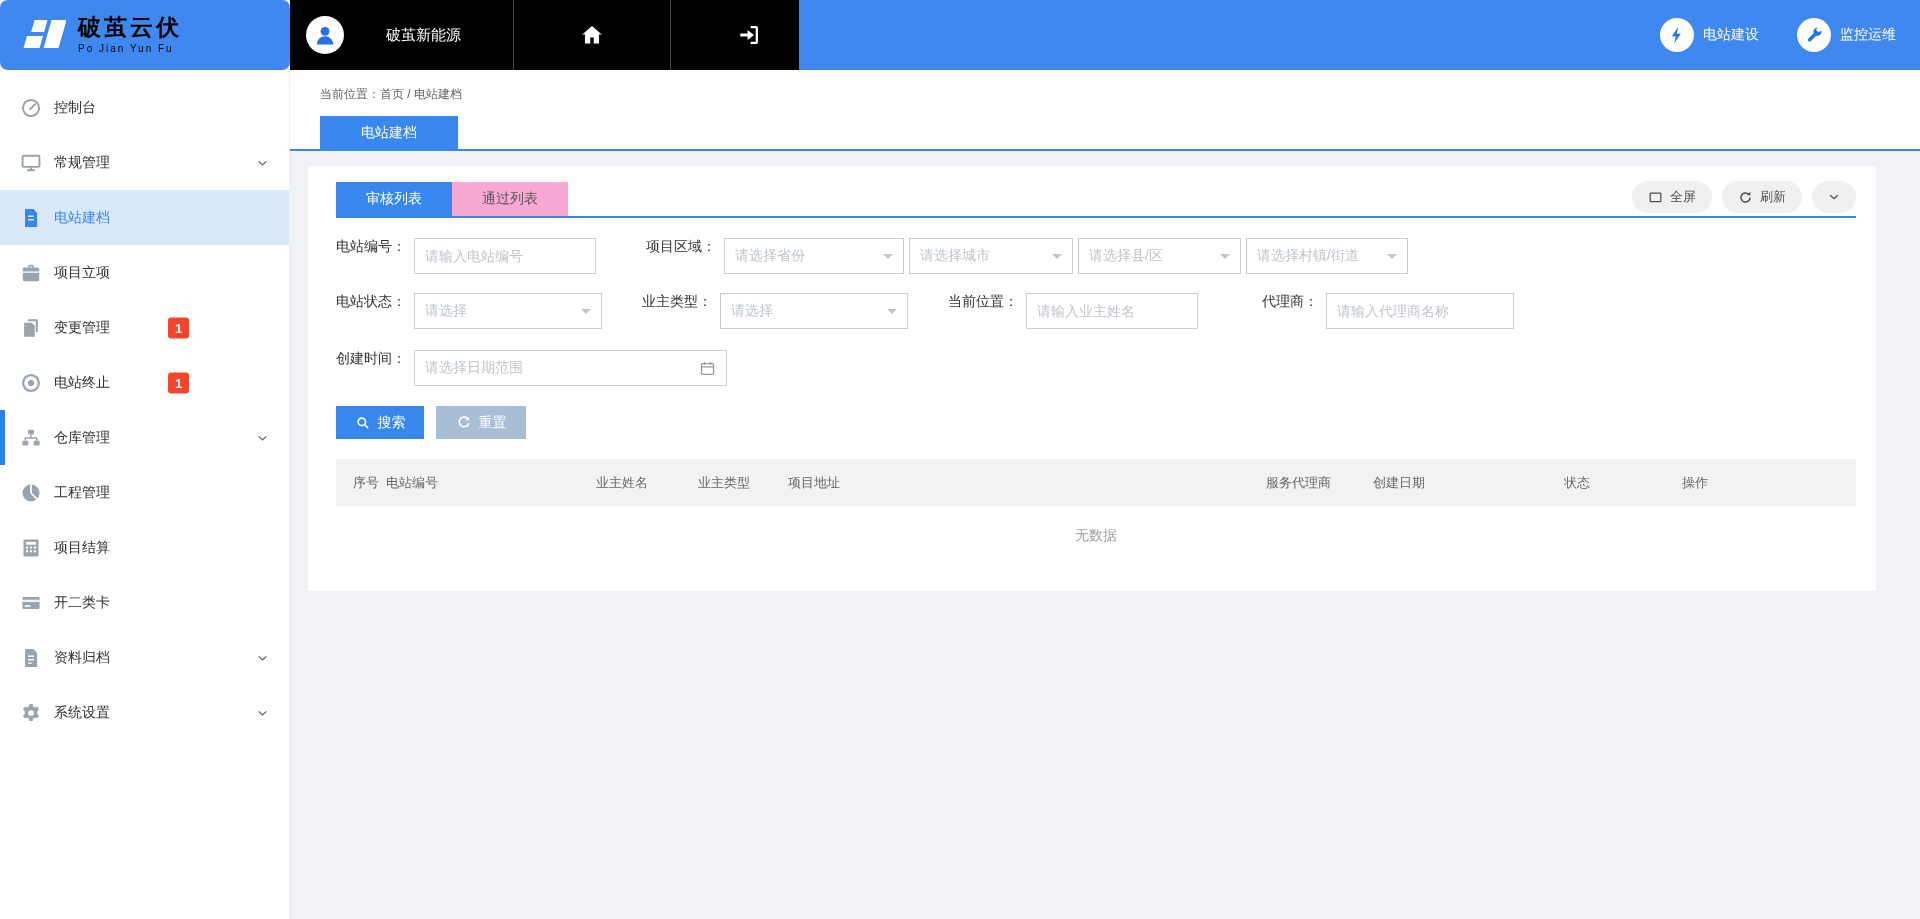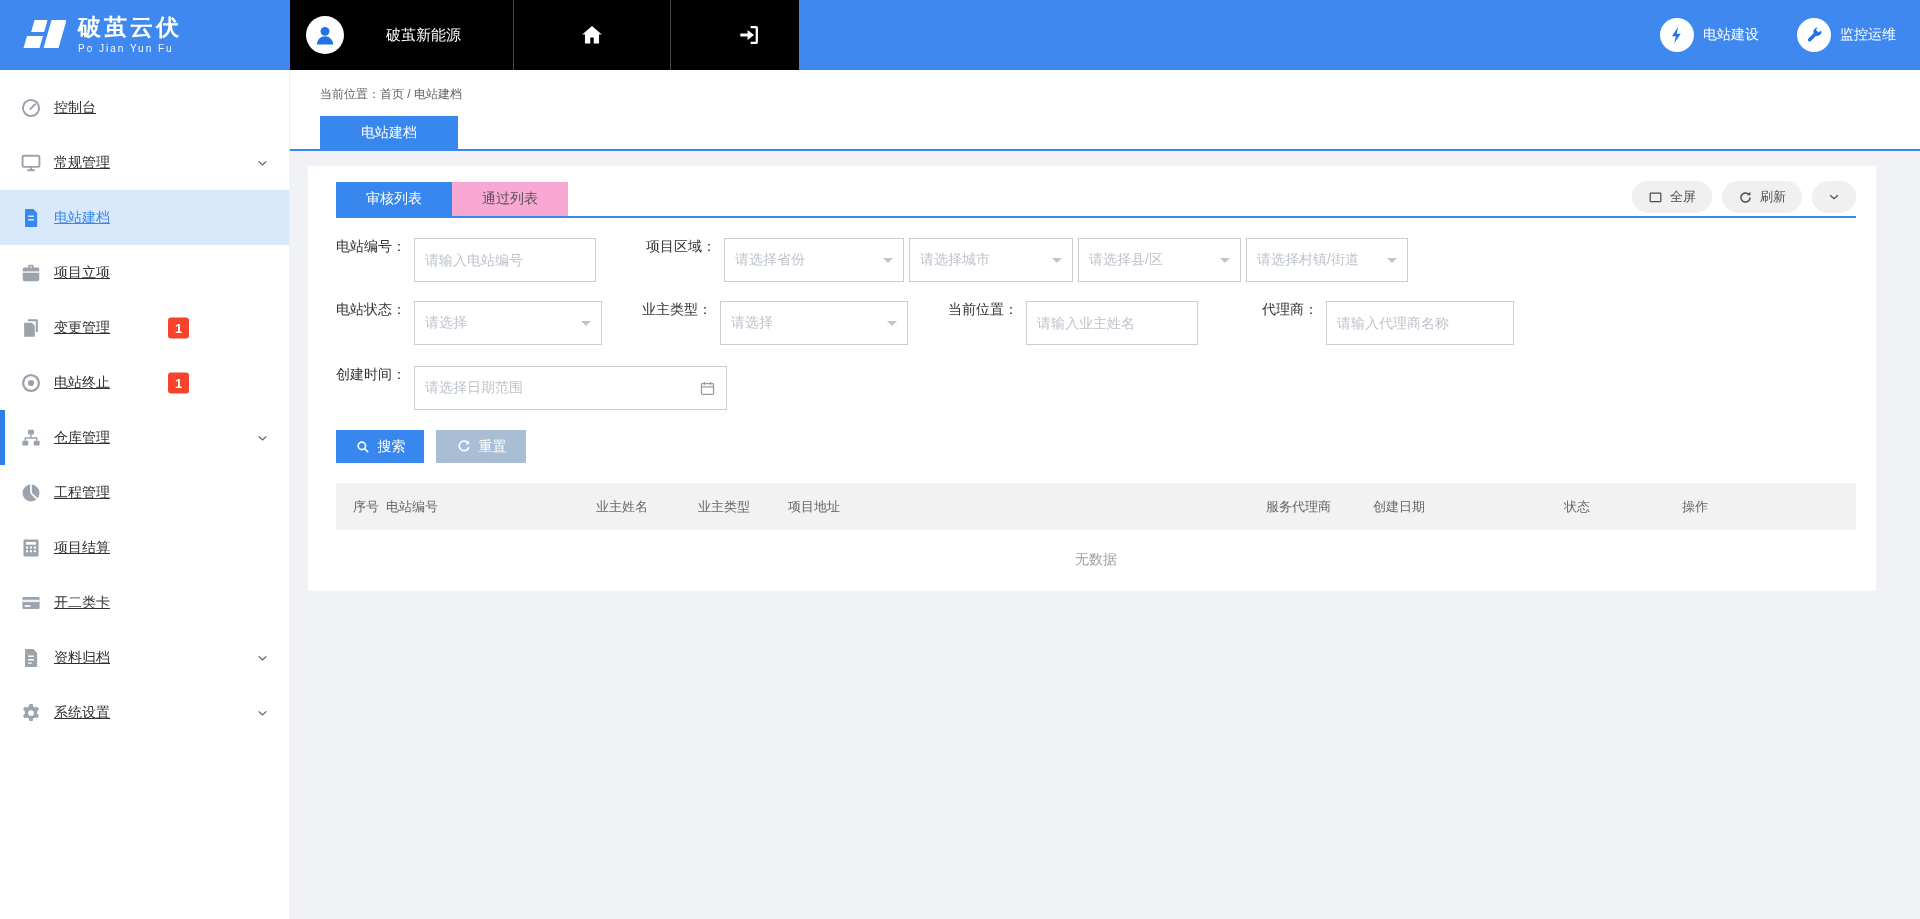--- a/index.html
+++ b/index.html
@@ -4,35 +4,35 @@
 <style>
   html,body{margin:0;padding:0;}
   body{
     width:1920px;height:919px;position:relative;overflow:hidden;
     background:#F0F2F5;
     font-family:"Liberation Sans","DejaVu Sans",sans-serif;
     -webkit-font-smoothing:antialiased;
   }
   
   .topbar{position:absolute;top:0;left:0;right:0;height:70px;display:flex;z-index:5;}
-  .brand{width:290px;flex:none;background:#3E88F0;display:flex;align-items:center;padding-left:20px;box-sizing:border-box;color:#ffffff;}
+  .brand{width:290px;flex:none;background:#3E88F0;display:flex;align-items:center;padding-left:20px;box-sizing:border-box;color:#000000;border-radius:8px;}
   .brand-text{margin-left:12px;line-height:1;}
   .brand-name{font-size:23px;font-weight:bold;letter-spacing:3px;}
   .brand-sub{font-size:10px;letter-spacing:2px;margin-top:5px;opacity:.95;}
   .tb-user{background:#000000;display:flex;align-items:center;color:#fff;flex:none;gap:28px;}
   .tb-avatar{width:38px;height:38px;border-radius:50%;background:#fff;margin-left:16px;display:flex;align-items:center;justify-content:center;cursor:pointer;}
   .tb-company{font-size:15px;margin:0 24px 0 14px;cursor:pointer;}
   .tb-divider{width:1px;height:70px;background:rgba(255,255,255,.28);}
   .tb-iconbtn{width:100px;height:70px;display:flex;align-items:center;justify-content:center;cursor:pointer;}
   .tb-rest{flex:1;background:#3E88F0;display:flex;align-items:center;justify-content:flex-end;padding-right:24px;gap:38px;color:#fff;}
   .tb-shortcut{display:flex;align-items:center;gap:9px;font-size:14px;cursor:pointer;}
   .tb-circle{width:34px;height:34px;border-radius:50%;background:#fff;display:flex;align-items:center;justify-content:center;}
   
   .sidebar{position:absolute;top:70px;left:0;bottom:0;width:290px;background:#fff;border-right:1px solid #EEF0F3;box-sizing:border-box;padding-top:10px;z-index:4;}
-  .side-item{position:relative;height:55px;display:flex;align-items:center;padding:0 20px;cursor:pointer;color:#303133;font-size:14px;text-decoration:underline;}
+  .side-item{position:relative;height:55px;display:flex;align-items:center;padding:0 20px;cursor:pointer;color:#303133;font-size:14px;}
   .side-item .sicon{width:22px;height:22px;color:#9BA3AD;margin-right:12px;flex:none;display:flex;align-items:center;}
   .side-item.active{background:#D9E8FA;color:#3787EE;}
   .side-item.active .sicon{color:#3787EE;}
   .side-item .chev{position:absolute;right:20px;top:50%;transform:translateY(-50%);}
   .badge{position:absolute;left:168px;top:50%;transform:translateY(-50%);min-width:15px;height:21px;padding:0 3px;background:#F5432C;color:#fff;font-size:13px;font-weight:bold;border-radius:3px;display:flex;align-items:center;justify-content:center;}
   .withmark::before{content:"";position:absolute;left:0;top:0;width:5px;height:100%;background:#2E7FE8;}
   
   .main{position:absolute;left:290px;top:70px;right:0;bottom:0;background:#F0F2F5;}
   .main-top{background:#fff;border-bottom:2px solid #3787EE;}
   .breadcrumb{padding:16px 0 13px 30px;font-size:12px;color:#606266;}
@@ -47,21 +47,21 @@
   .tab.on{background:#3787EE;color:#fff;}
   .tab.off{background:#f9a8d4;color:#555;}
   .head-actions{margin-left:auto;display:flex;gap:10px;align-items:center;margin-bottom:3px;}
   .pill{height:32px;border-radius:16px;background:#F0F0F0;display:flex;align-items:center;gap:7px;padding:0 16px;font-size:13px;color:#4D4D4D;border:none;cursor:pointer;}
   .pill.sm{padding:0 15px;}
   
   .frow{display:flex;align-items:flex-start;margin-top:20px;}
   .frow.r2{margin-top:19px;}
   .frow.r3{margin-top:21px;}
   .flabel{width:70px;flex:none;text-align:right;font-size:14px;color:#333;margin-right:8px;white-space:nowrap;}
-  .ctrl{height:44px;border:1px solid #CCCCCC;background:#fff;box-sizing:border-box;font-size:14px;color:#333;padding:0 10px;outline:none;}
+  .ctrl{height:36px;border:1px solid #CCCCCC;background:#fff;box-sizing:border-box;font-size:14px;color:#333;padding:0 10px;outline:none;}
   input.ctrl::placeholder{color:#BFC4CC;}
   .select{display:flex;align-items:center;justify-content:space-between;cursor:pointer;}
   .select .ph{color:#BFC4CC;overflow:hidden;white-space:nowrap;}
   .caret{width:0;height:0;border:5px solid transparent;border-top-color:#C0C4CC;margin-top:6px;flex:none;margin-left:8px;}
   .w182{width:182px;} .w180{width:180px;} .w164{width:164px;} .w163{width:163px;} .w162{width:162px;}
   .w188{width:188px;} .w172{width:172px;} .w313{width:313px;display:flex;align-items:center;justify-content:space-between;cursor:pointer;}
   .ml50{margin-left:50px;} .ml40{margin-left:40px;} .ml5{margin-left:5px;}
   
   .btnrow{display:flex;margin-top:20px;gap:12px;}
   .btn{height:33px;border:none;display:flex;align-items:center;justify-content:center;gap:7px;font-size:14px;color:#fff;cursor:pointer;font-family:inherit;}

